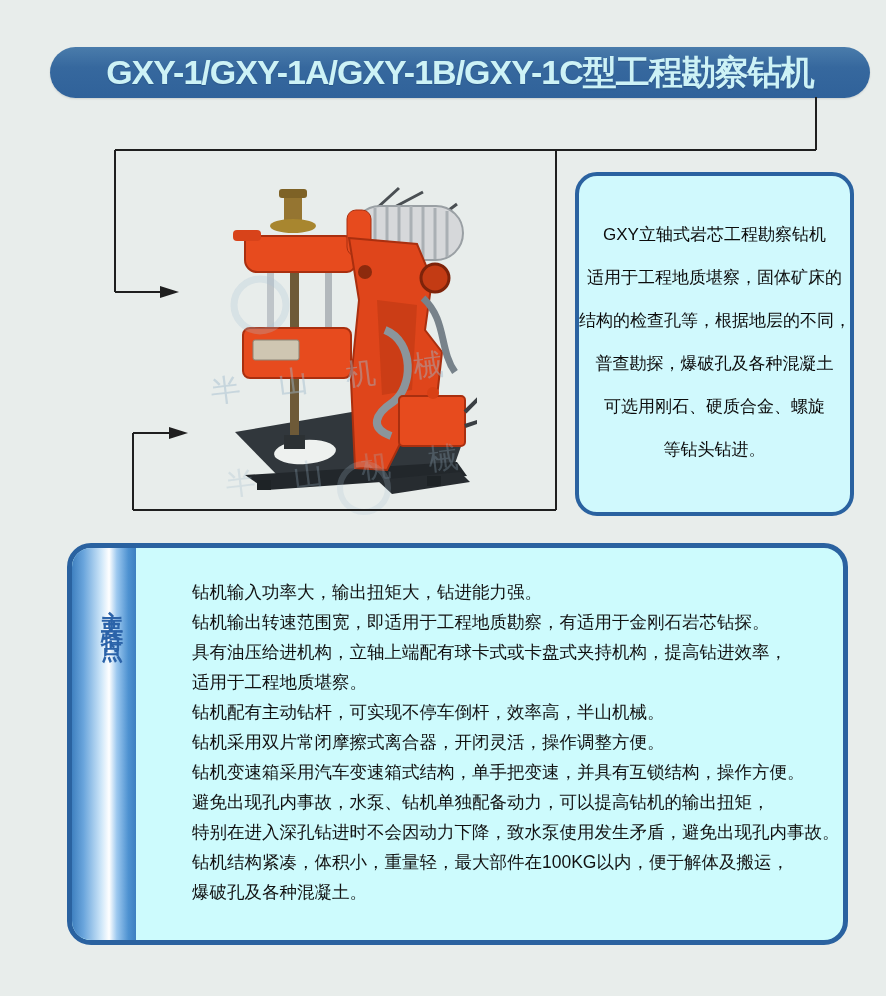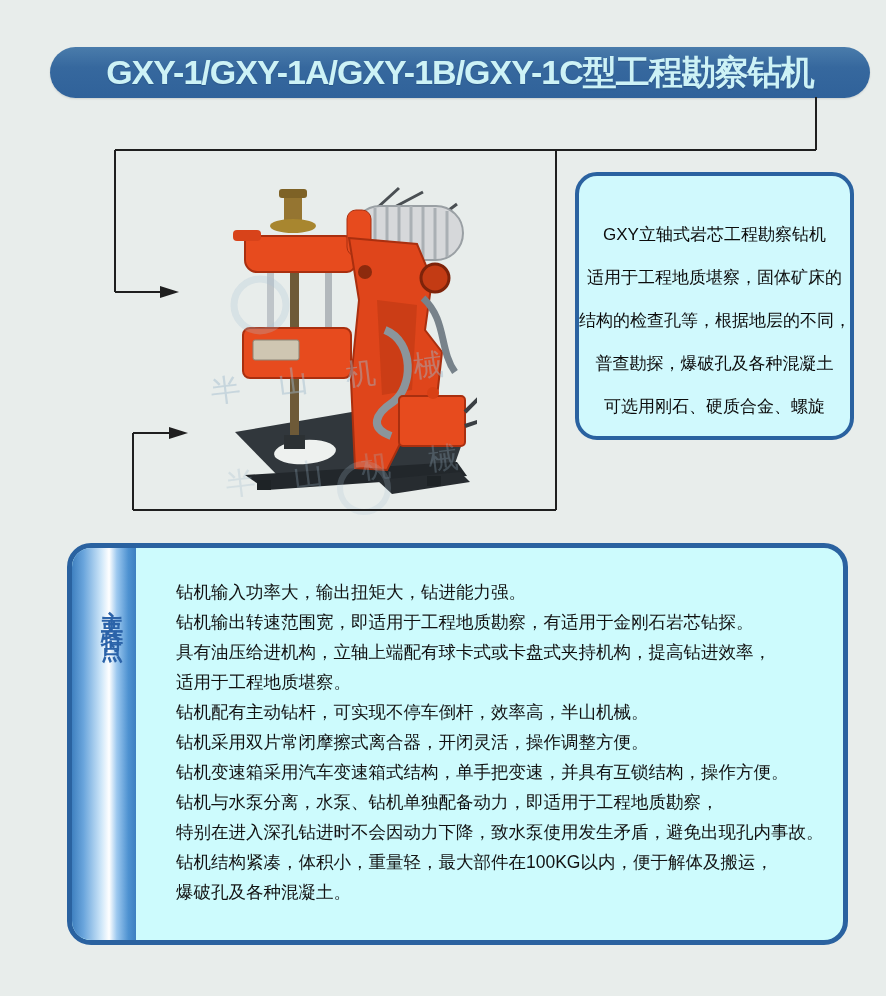--- a/index.html
+++ b/index.html
@@ -20,21 +20,21 @@
     box-shadow:0 1px 2px rgba(0,0,0,0.12);
   }
   .banner-text{
     font-size:34px;font-weight:bold;color:#cdf2f6;
     letter-spacing:-1px;white-space:nowrap;
     text-shadow:0 1px 1px rgba(10,40,70,0.25);
   }
 
   
   .intro{
-    position:absolute;left:563px;top:172px;width:279px;height:268px;
+    position:absolute;left:563px;top:172px;width:279px;height:344px;
     box-sizing:border-box;background:#d0f9fd;
     border:4px solid #2a62a0;border-radius:22px;
     padding-top:37px;text-align:center;
   }
   .intro-line{
     font-size:17px;line-height:43px;color:#0c0c0c;white-space:nowrap;
   }
 
   
   .features{
@@ -46,21 +46,21 @@
     position:absolute;left:0;top:0;width:64px;height:100%;
     background:linear-gradient(90deg,
       #3f80c0 0%,#6aa5dc 18%,#cfe7f9 46%,#ffffff 58%,
       #9cc8ef 70%,#4e92d1 88%,#3d7fc0 100%);
   }
   .features-label{
     position:absolute;left:25px;top:44px;
     writing-mode:vertical-rl;text-orientation:upright;
     font-size:22px;font-weight:bold;color:#2b63a9;letter-spacing:10px;
   }
-  .features-text{position:absolute;left:104px;top:29px;}
+  .features-text{position:absolute;left:120px;top:29px;}
   .feature-line{
     font-size:17.5px;line-height:30px;color:#121212;white-space:nowrap;
   }
 
   
   .product{position:absolute;left:215px;top:180px;width:250px;height:345px;}
   .overlay{position:absolute;left:0;top:0;pointer-events:none;}
 </style>
 </head>
 <body>
@@ -133,33 +133,34 @@
       <polygon points="157,427 176,433 157,439" fill="#1f1f1f"></polygon>
     </g>
   </svg>
 
   <div class="intro">
     <div class="intro-line">GXY立轴式岩芯工程勘察钻机</div>
     <div class="intro-line">适用于工程地质堪察，固体矿床的</div>
     <div class="intro-line">结构的检查孔等，根据地层的不同，</div>
     <div class="intro-line">普查勘探，爆破孔及各种混凝土</div>
     <div class="intro-line">可选用刚石、硬质合金、螺旋</div>
+    <div class="intro-line">等钻头钻进。</div>
   </div>
 
   <div class="features">
     <div class="strip"></div>
     <div class="features-label">主要特点</div>
     <div class="features-text">
       <div class="feature-line">钻机输入功率大，输出扭矩大，钻进能力强。</div>
       <div class="feature-line">钻机输出转速范围宽，即适用于工程地质勘察，有适用于金刚石岩芯钻探。</div>
       <div class="feature-line">具有油压给进机构，立轴上端配有球卡式或卡盘式夹持机构，提高钻进效率，</div>
       <div class="feature-line">适用于工程地质堪察。</div>
       <div class="feature-line">钻机配有主动钻杆，可实现不停车倒杆，效率高，半山机械。</div>
       <div class="feature-line">钻机采用双片常闭摩擦式离合器，开闭灵活，操作调整方便。</div>
       <div class="feature-line">钻机变速箱采用汽车变速箱式结构，单手把变速，并具有互锁结构，操作方便。</div>
-      <div class="feature-line">钻机与水泵分离，水泵、钻机单独配备动力，即适用于工程地质勘察，</div>
+      <div class="feature-line">避免出现孔内事故，水泵、钻机单独配备动力，可以提高钻机的输出扭矩，</div>
       <div class="feature-line">特别在进入深孔钻进时不会因动力下降，致水泵使用发生矛盾，避免出现孔内事故。</div>
       <div class="feature-line">钻机结构紧凑，体积小，重量轻，最大部件在100KG以内，便于解体及搬运，</div>
       <div class="feature-line">爆破孔及各种混凝土。</div>
     </div>
   </div>
 
 </div>
 
 </body></html>

